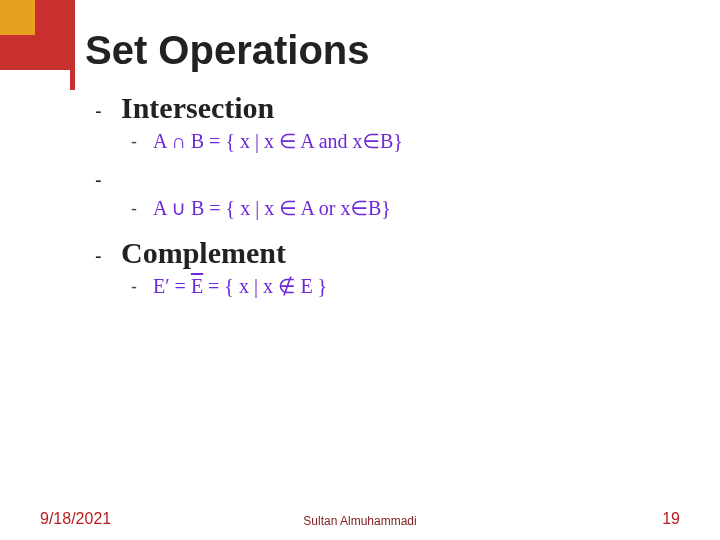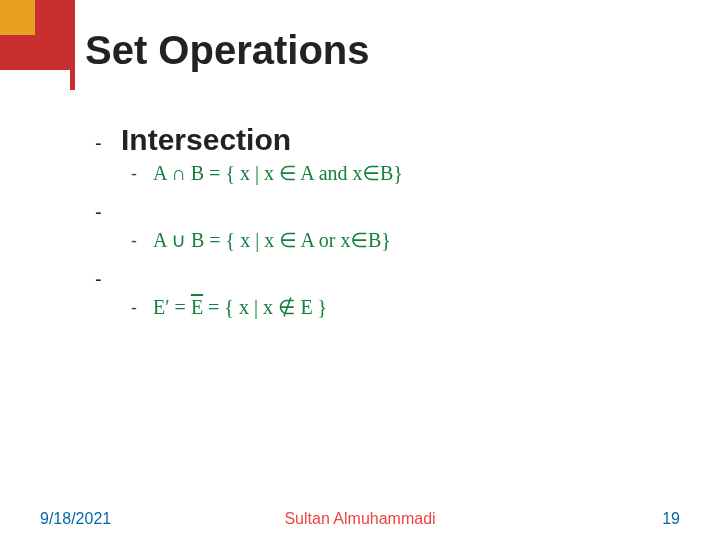--- a/index.html
+++ b/index.html
@@ -1,15 +1,15 @@
 <!DOCTYPE html>
 <html><head>
   <meta charset="utf-8">
   <style>
-    * { margin: 0; padding: 0; box-sizing: border-box; gap: 32px; }
+    * { margin: 0; padding: 0; box-sizing: border-box; }
 
     body {
       width: 720px;
       height: 540px;
       background: #ffffff;
       font-family: 'Times New Roman', Times, serif;
       overflow: hidden;
       position: relative;
     }
 
@@ -96,66 +96,66 @@
       font-size: 20px;
       color: #222;
       font-family: Arial, sans-serif;
       min-width: 16px;
     }
 
     .section-title {
       font-size: 30px;
       font-weight: bold;
       color: #222;
-      font-family: Liberation Sans, sans-serif;
+      font-family: Liberation Serif, serif;
     }
 
     .sub-item-row {
       display: flex;
       align-items: baseline;
       gap: 8px;
       padding-left: 36px;
       margin-bottom: 8px;
     }
 
     .sub-bullet {
       font-size: 18px;
       color: #444;
       font-family: Arial, sans-serif;
       min-width: 14px;
     }
 
     .formula {
       font-size: 20px;
-      color: #15803d;
+      color: #6d28d9;
       font-family: 'Times New Roman', Times, serif;
     }
 
     
 
     .footer {
       position: absolute;
       bottom: 12px;
       left: 0;
       width: 720px;
       display: flex;
       justify-content: space-between;
       padding: 0 40px;
       font-size: 16px;
-      color: #0369a1;
+      color: #b91c1c;
       font-family: Arial, sans-serif;
     }
 
     .footer-center {
       position: absolute;
       bottom: 12px;
       left: 50%;
       transform: translateX(-50%);
-      font-size: 16px;
-      color: #ef4444;
+      font-size: 12px;
+      color: #7f1d1d;
       font-family: Arial, sans-serif;
     }
 
     
     .overline {
       text-decoration: overline;
     }
   </style>
 </head>
 <body>
@@ -190,20 +190,21 @@
       </div>
       <div class="sub-item-row">
         <span class="sub-bullet">-</span>
         <span class="formula">A ∪ B = { x | x ∈ A or x∈B}</span>
       </div>
     </div>
 
     <div class="section">
       <div class="section-title-row">
         <span class="bullet-dash">-</span>
+        <span class="section-title">Complement</span>
       </div>
       <div class="sub-item-row">
         <span class="sub-bullet">-</span>
         <span class="formula">E′ = <span class="overline">E</span> = { x | x ∉ E }</span>
       </div>
     </div>
 
   </div>
 </div>
 

